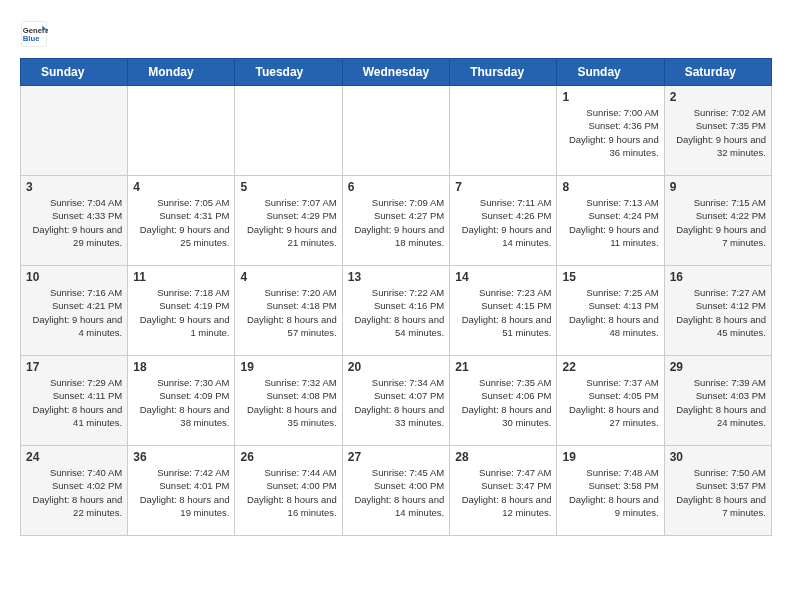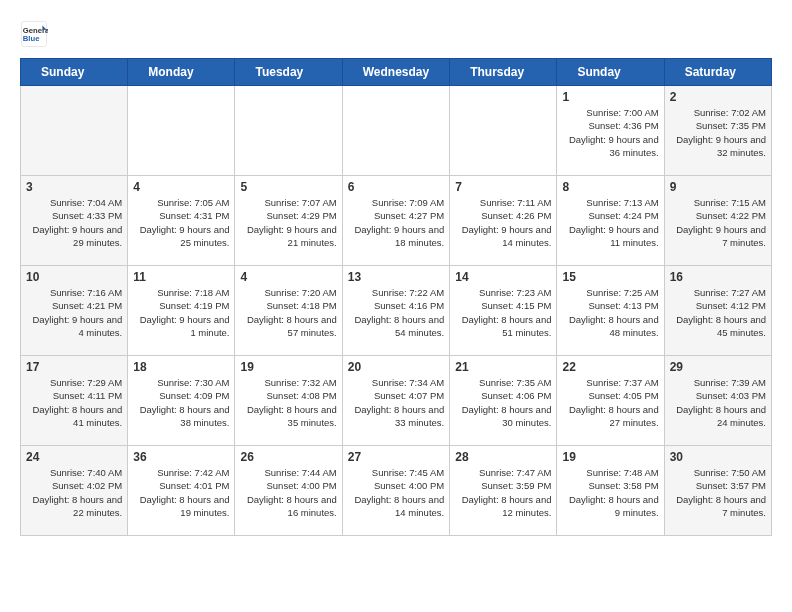--- a/index.html
+++ b/index.html
@@ -284,21 +284,21 @@
         </td>
         <td>
           <span class="day-number">27</span>
           <div class="day-info">Sunrise: 7:45 AM
 Sunset: 4:00 PM
 Daylight: 8 hours and 14 minutes.</div>
         </td>
         <td>
           <span class="day-number">28</span>
           <div class="day-info">Sunrise: 7:47 AM
-Sunset: 3:59 PM
+Sunset: 3:47 PM
 Daylight: 8 hours and 12 minutes.</div>
         </td>
         <td>
           <span class="day-number">19</span>
           <div class="day-info">Sunrise: 7:48 AM
 Sunset: 3:58 PM
 Daylight: 8 hours and 9 minutes.</div>
         </td>
         <td>
           <span class="day-number">30</span>

